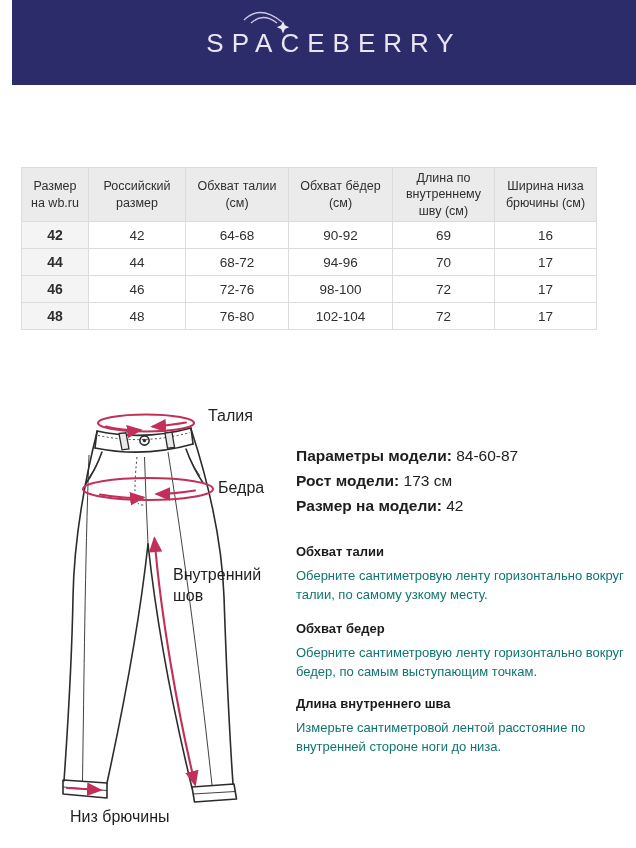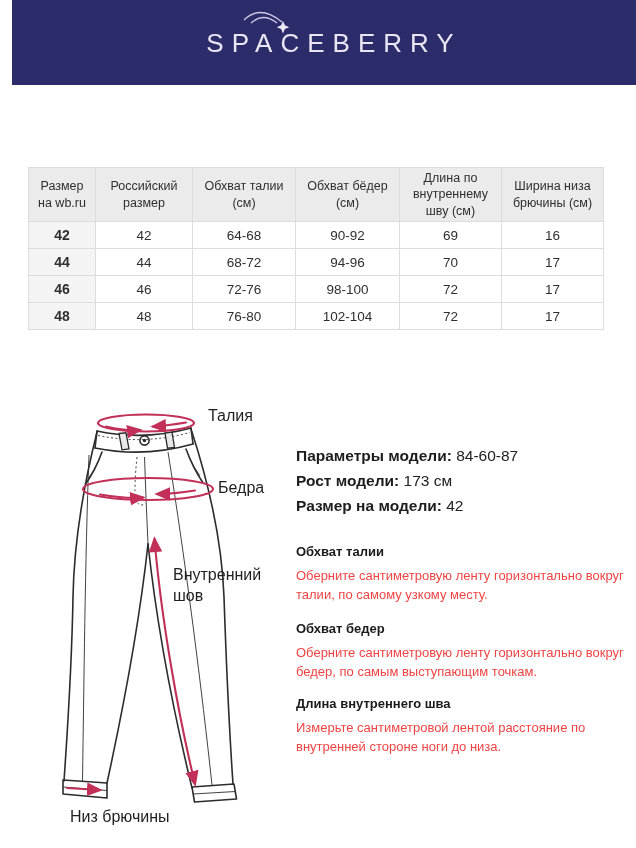--- a/index.html
+++ b/index.html
@@ -19,21 +19,21 @@
   
   .brand-bar{position:absolute;left:12px;top:0;width:636px;height:85px;
     background:var(--header-bg);display:flex;align-items:center;justify-content:center;}
   .logo{position:relative;color:var(--logo-text);font-size:26px;font-weight:400;
     letter-spacing:8px;padding-left:8px;line-height:1;}
   .comet{position:absolute;left:44px;top:-26px;}
   .comet path{stroke:#cfc9e6;stroke-width:1.3;fill:none;}
   .comet .star{fill:#ece8f6;stroke:none;}
 
   
-  .size-table{position:absolute;left:28px;top:167px;width:575px;
+  .size-table{position:absolute;left:21px;top:167px;width:575px;
     border-collapse:collapse;table-layout:fixed;}
   .size-table th,.size-table td{border:1px solid var(--table-border);
     text-align:center;vertical-align:middle;color:#2f2f2f;}
   .size-table th{height:54px;background:var(--table-header-bg);
     font-size:12.5px;font-weight:500;line-height:1.3;padding:2px 6px;}
   .size-table td{height:27px;font-size:13.5px;font-weight:400;}
   .size-table td.first{background:var(--table-first-col-bg);font-weight:700;font-size:14px;}
 
   
   .diagram{position:absolute;left:40px;top:392px;width:272px;height:452px;}
@@ -52,21 +52,21 @@
   
   .model-info{position:absolute;left:296px;top:443px;width:320px;}
   .mi-row{font-size:15.5px;line-height:25px;color:#1d1d1d;}
   .mi-label{font-weight:700;}
   .mi-value{font-weight:400;color:#222;}
   .guide{position:absolute;left:296px;width:330px;}
   .guide-1{top:544px;}
   .guide-2{top:621px;}
   .guide-3{top:696px;}
   .guide h3{font-size:13px;font-weight:700;color:#1b1b1b;margin-bottom:7px;}
-  .guide p{font-size:13px;line-height:19px;color:#ef4444;font-weight:400;}
+  .guide p{font-size:13px;line-height:19px;color:#0f766e;font-weight:400;}
 </style>
 </head>
 <body>
 
 <div class="page">
 
   <header class="brand-bar">
     <div class="logo">
       <svg class="comet" width="50" height="34" viewBox="0 0 50 34">
         <path d="M2,16 Q18,0 40,18"></path>

